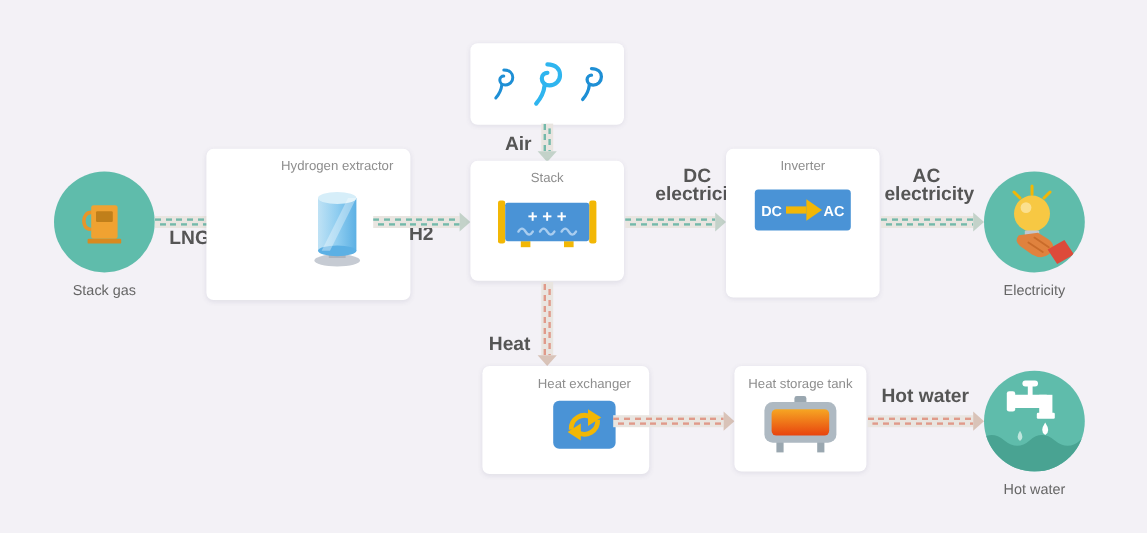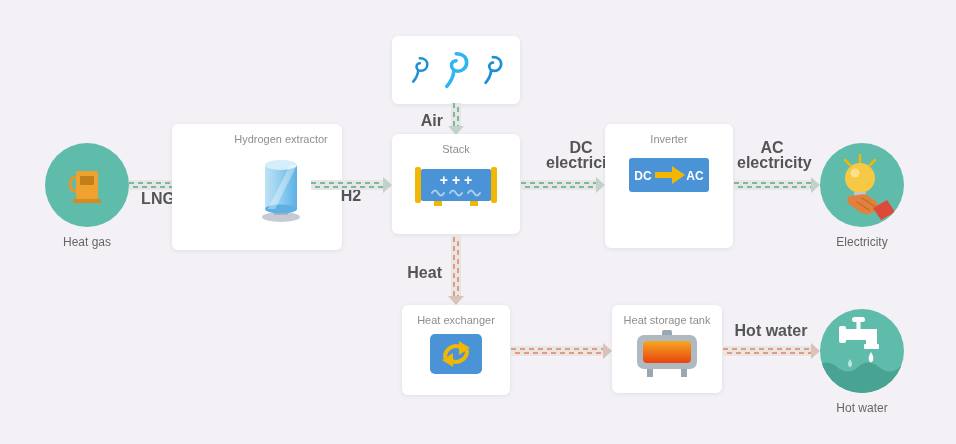--- a/index.html
+++ b/index.html
@@ -71,21 +71,21 @@
 <div class="canvas">
 
   <div class="circle-node" style="left:45px; top:143px;">
     <svg width="48" height="48" viewBox="0 0 48 48">
       <path d="M13 16 C5 16 5 30 12 30" stroke="#e8952a" stroke-width="3" fill="none" stroke-linecap="round"></path>
       <rect x="13" y="10" width="22" height="28" rx="2" fill="#f0a231"></rect>
       <rect x="17" y="15" width="14" height="9" rx="1" fill="#c07f1a"></rect>
       <rect x="10" y="38" width="28" height="4" rx="1" fill="#d88a20"></rect>
     </svg>
   </div>
-  <div class="node-label" style="left:37px; top:235px; width:100px;">Heat gas</div>
+  <div class="node-label" style="left:37px; top:235px; width:100px;">Stack gas</div>
 
   <div class="flow-label" style="left:128px; top:160px; width:60px;margin-top:31px;">LNG</div>
   <div class="arrow arrow-h teal" style="left:129px; top:180px; width:59px;">
     <div class="body"></div>
       <div class="head head-r"></div>
   </div>
 
   <div class="card" style="left:172px; top:124px; width:122px; height:126px;padding-left:48px;">
     <div class="card-title">Hydrogen extractor</div>
     <svg width="62" height="72" viewBox="0 0 62 72" style="margin-top:8px;">
@@ -176,27 +176,27 @@
       <circle cx="33" cy="28" r="15" fill="#f7c843"></circle>
       <circle cx="28" cy="23" r="4.5" fill="#fbe08e"></circle>
       <rect x="27" y="42" width="12" height="7" rx="1" fill="#c2c7cf"></rect>
       <path d="M22 46 q-4 5 1 9 l10 7 q9 5 15 -1 q6 -7 -2 -12 l-8 -5 z" fill="#e0823e"></path>
       <polygon points="46,58 60,50 68,62 54,70" fill="#dd4a3a"></polygon>
       <path d="M30 52 l12 8 M35 48 l12 8" stroke="#c96b2a" stroke-width="1.5" stroke-linecap="round"></path>
     </svg>
   </div>
   <div class="node-label" style="left:812px; top:235px; width:100px;">Electricity</div>
 
-  <div class="flow-label ta-r" style="left:390px; top:265px; width:52px;">Heat</div>
+  <div class="flow-label ta-r" style="left:390px; top:280px; width:52px;">Heat</div>
   <div class="arrow arrow-v heat" style="left:451px; top:235px; height:70px;">
     <div class="body"></div>
       <div class="head head-d"></div>
   </div>
 
-  <div class="card" style="left:402px; top:305px; width:108px; height:90px;">
+  <div class="card" style="left:402px; top:305px; width:108px; height:90px;padding-left:31px;">
     <div class="card-title">Heat exchanger</div>
     <svg width="56" height="44" viewBox="0 0 56 44" style="margin-top:6px;">
       <rect x="2" y="2" width="52" height="40" rx="5" fill="#4a93d6"></rect>
       <path d="M17 26 a11 11 0 0 1 17 -10" stroke="#f2b705" stroke-width="4" fill="none"></path>
       <polygon points="31,9 42,16 31,23" fill="#f2b705"></polygon>
       <path d="M39 18 a11 11 0 0 1 -17 10" stroke="#f2b705" stroke-width="4" fill="none"></path>
       <polygon points="25,35 14,28 25,21" fill="#f2b705"></polygon>
     </svg>
   </div>
 

